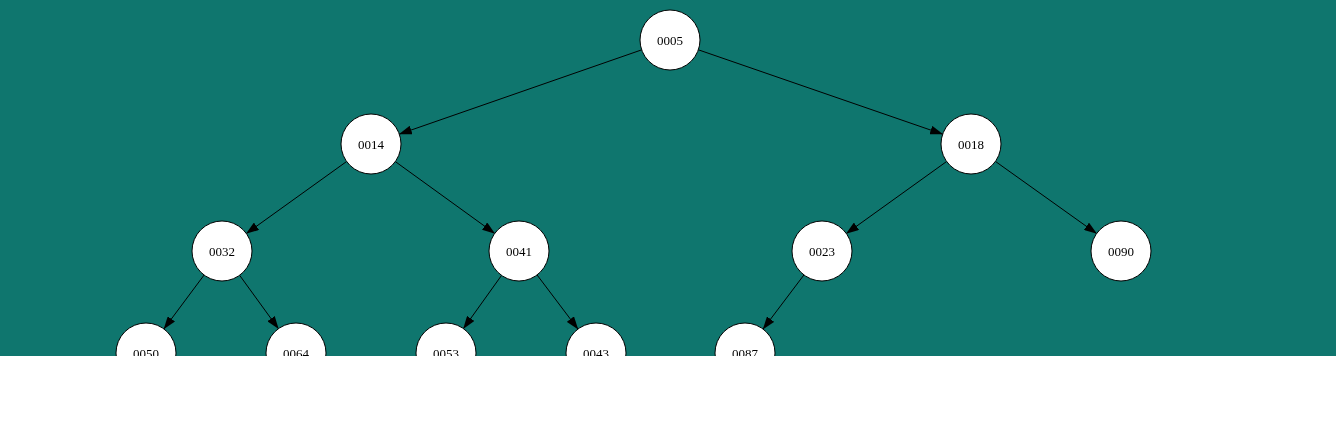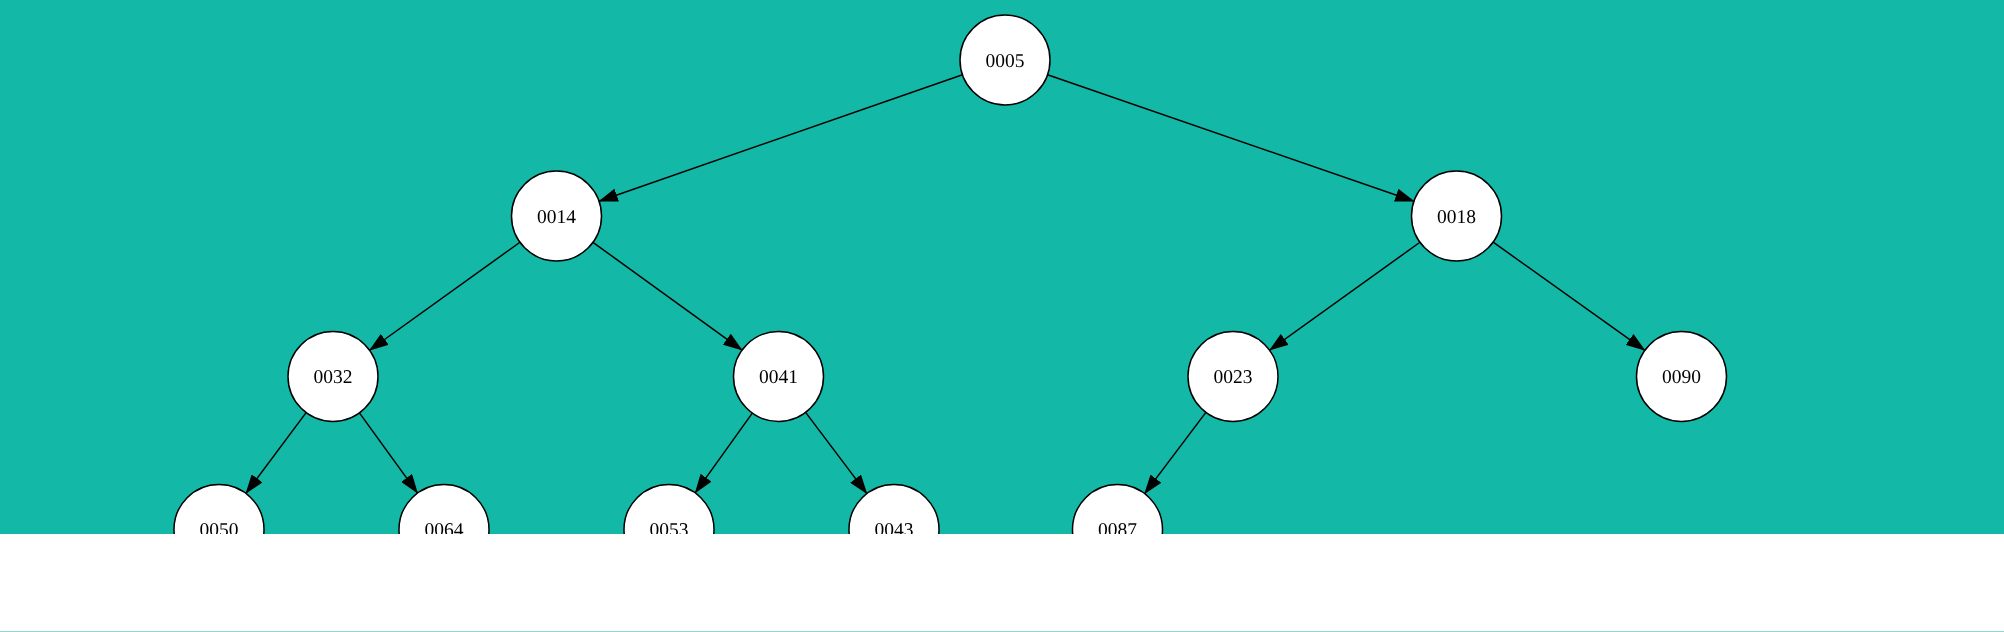--- a/index.html
+++ b/index.html
@@ -4,21 +4,21 @@
 <style>
   html, body {
     margin: 0;
     padding: 0;
     background: #ffffff;
   }
   .canvas {
     position: relative;
     width: 1336px;
     height: 356px;
-    background: #14b8a6;
+    background: #0f766e;
     overflow: hidden;
   }
   svg {
     display: block;
   }
   .node-label {
     font-family: "Liberation Serif", serif;
     font-size: 13px;
     fill: #000000;
   }

